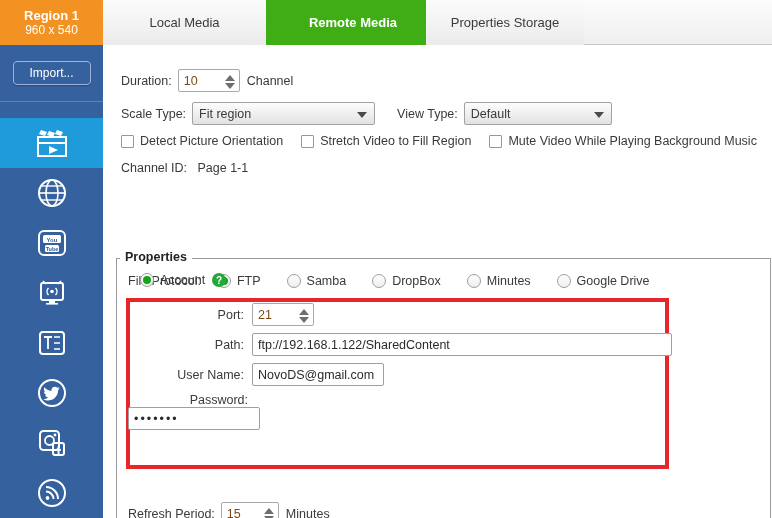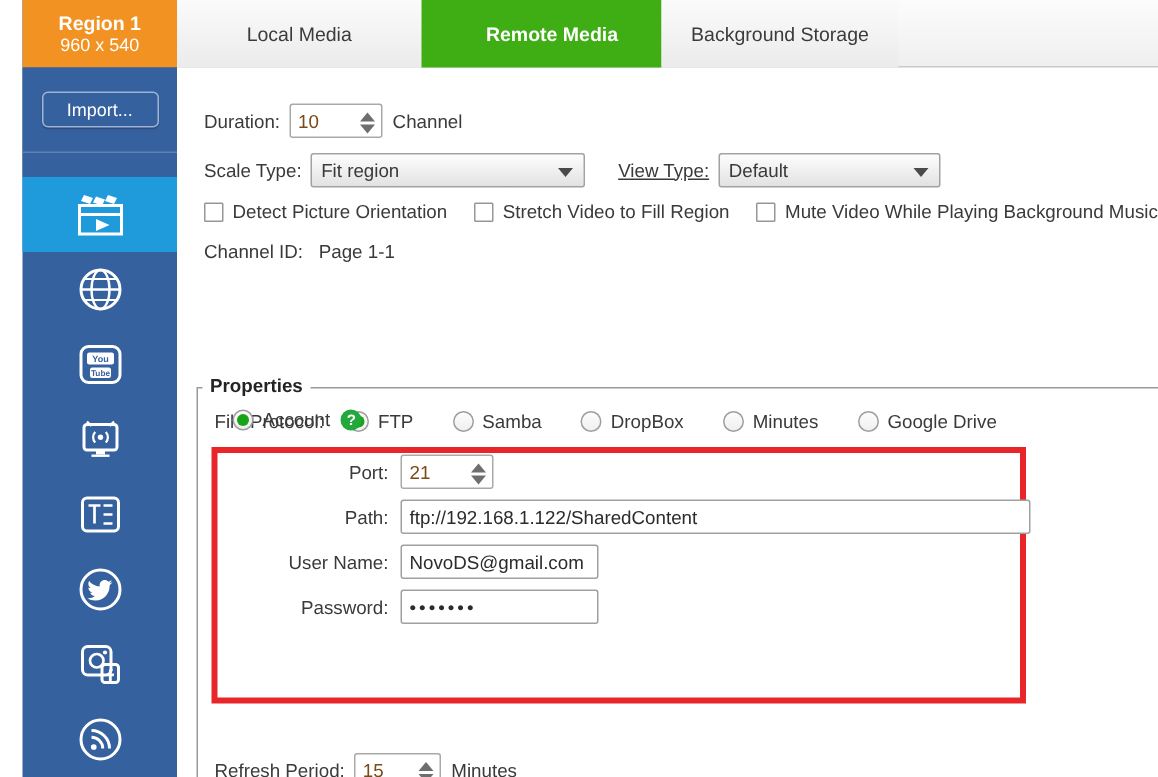--- a/index.html
+++ b/index.html
@@ -2,21 +2,21 @@
 <html><head>
 <meta charset="utf-8">
 <style>
   * { box-sizing: border-box; margin: 0; padding: 0; }
   html, body {
     width: 772px; height: 518px;
     font-family: "Liberation Sans", sans-serif;
     background: #ffffff;
     overflow: hidden;
   }
-  #app { position: relative; width: 687px; height: 518px; margin-left: 15px; }
+  #app { position: relative; width: 687px; height: 518px; }
 
   
   .sidebar {
     position: absolute; left: 0; top: 0;
     width: 103px; height: 518px;
     background: #36619f;
   }
   .region-header {
     height: 45px; background: #f29222;
     display: flex; flex-direction: column;
@@ -133,21 +133,21 @@
   }
   .sel .caret {
     position: absolute; right: 7px; top: 9px;
     width: 0; height: 0;
     border-left: 5px solid transparent;
     border-right: 5px solid transparent;
     border-top: 6px solid #4a4a4a;
   }
   .sel-scale { width: 183px; }
   .sel-view { width: 148px; }
-  .gap-lbl { margin-left: 22px; margin-right: 6px; text-decoration: underline; }
+  .gap-lbl { margin-left: 22px; margin-right: 6px; }
 
   
   .r-checks { position: absolute; left: 18px; top: 89px; display: flex; align-items: flex-start; }
   .cbwrap { display: flex; align-items: center; cursor: pointer; }
   .cbox {
     width: 13px; height: 13px;
     border: 1px solid #979797; border-radius: 1px;
     background: #ffffff; margin-right: 6px;
   }
   .cb-text { font-size: 12.5px; color: #3a3a3a; }
@@ -346,21 +346,21 @@
       </div>
 
     </div>
   </div>
 
   <div class="main">
 
     <div class="tabbar">
       <div class="tab tab-w1 inactive">Local Media</div>
       <div class="tab tab-w2 active">Remote Media</div>
-      <div class="tab tab-w3 inactive">Background Storage</div>
+      <div class="tab tab-w3 inactive">Properties Storage</div>
       <div class="tab-filler"></div>
     </div>
 
     <div class="form-area">
 
       <div class="r-duration row">
         <span class="lbl">Duration:</span>
         <span class="spin spin-duration">
           <input type="text" value="10" style="">
           <span class="arrows">
@@ -468,21 +468,21 @@
         <div class="field-row" style="left:11px; top:74px;">
           <span class="field-lbl">Path:</span>
           <input class="tinput in-path" type="text" value="ftp://192.168.1.122/SharedContent" style="">
         </div>
 
         <div class="field-row" style="left:11px; top:104px;">
           <span class="field-lbl">User Name:</span>
           <input class="tinput in-user" type="text" value="NovoDS@gmail.com" style="">
         </div>
 
-        <div class="field-row" style="left:11px; top:134px;">
+        <div class="field-row" style="left:11px; top:134px;flex-direction:column;">
           <span class="field-lbl">Password:</span>
           <input class="tinput in-pass" type="text" value="•••••••" style="">
         </div>
 
         <div class="r-refresh">
           <span class="lbl" style="margin-right:6px">Refresh Period:</span>
           <span class="spin spin-refresh">
             <input type="text" value="15" style="">
             <span class="arrows">
               <span class="up"></span>

